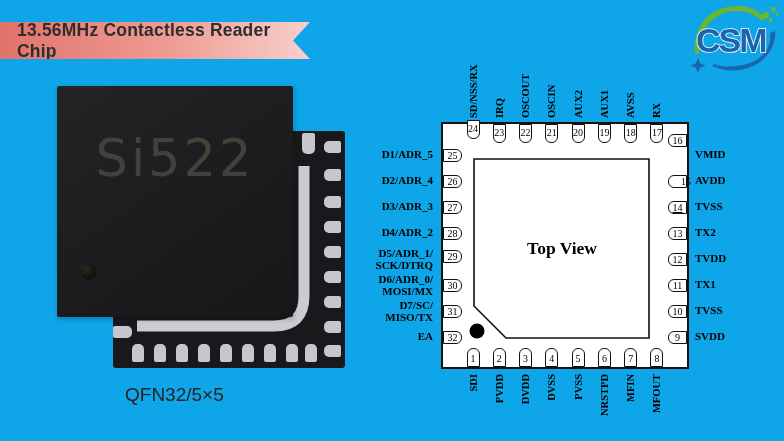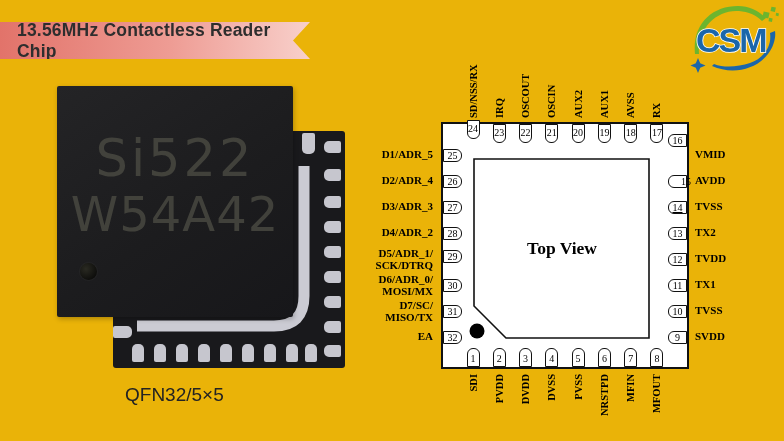--- a/index.html
+++ b/index.html
@@ -1,17 +1,17 @@
 <!DOCTYPE html>
 <html><head>
 <meta charset="utf-8">
 <style>
   html,body { margin:0; padding:0; background:#fff; }
   #canvas {
-    position:relative; width:784px; height:441px; background:#eab308;
+    position:relative; width:784px; height:441px; background:#0ea5e9;
     overflow:hidden; font-family:"Liberation Sans", sans-serif;
   }
 
   
   #banner {
     position:absolute; left:0; top:22px; width:310px; height:37px;
     background:linear-gradient(90deg, var(--banner-left,#e2736a) 0%, #ee9c94 55%, var(--banner-right,#f8d0cb) 100%);
     clip-path:polygon(0 0, 100% 0, calc(100% - 17px) 50%, 100% 100%, 0 100%);
     display:flex; align-items:center; padding-left:17px; box-sizing:border-box;
   }
@@ -120,21 +120,20 @@
       <div class="pad" style="left: 324px; top: 271px; width: 17px; height: 12px; border-radius: 5px 2px 2px 5px;"></div>
       <div class="pad" style="left: 324px; top: 296px; width: 17px; height: 12px; border-radius: 5px 2px 2px 5px;"></div>
       <div class="pad" style="left: 324px; top: 321px; width: 17px; height: 12px; border-radius: 5px 2px 2px 5px;"></div>
       <div class="pad" style="left: 324px; top: 345px; width: 17px; height: 12px; border-radius: 5px 2px 2px 5px;"></div>
       <div class="pad" style="left: 113px; top: 326px; width: 19px; height: 12px; border-radius: 2px 5px 5px 2px;"></div>
       <div class="pad" style="left: 302px; top: 133px; width: 13px; height: 21px; border-radius: 2px 2px 5px 5px;"></div>
     </div>
 
   <div class="front-chip"></div>
   <div id="mark1" class="chip-mark">Si522</div>
-  <div id="mark2" class="chip-mark">W54A42</div>
   <div id="chip-dot"></div>
   <div id="package-label">QFN32/5×5</div>
 
   <div id="outer-box"></div>
   <svg id="diagram-svg" style="left:0; top:0;" width="784" height="441" viewBox="0 0 784 441">
     <polygon points="474,159 649,159 649,338 506,338 474,306" fill="#ffffff" stroke="#111111" stroke-width="1.6"></polygon>
     <circle cx="477" cy="331" r="7.5" fill="#000000"></circle>
   </svg>
   <div id="topview-title">Top View</div>
   <div id="pins-layer">

